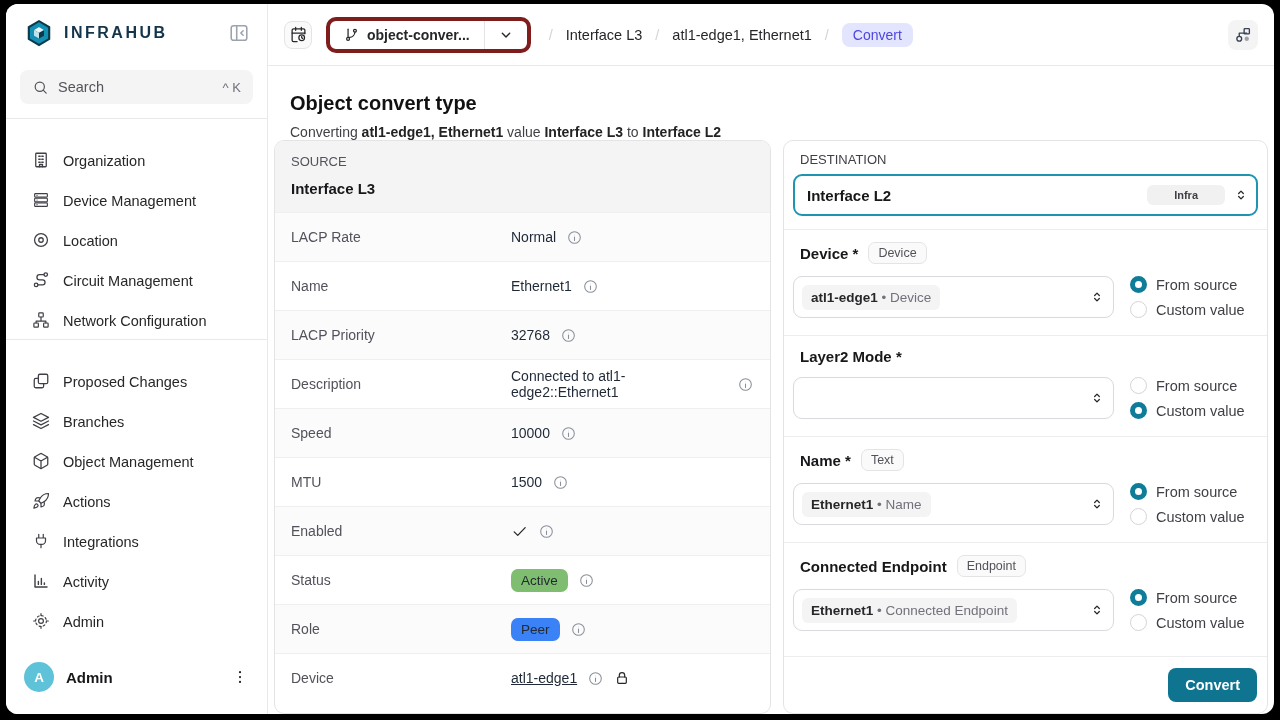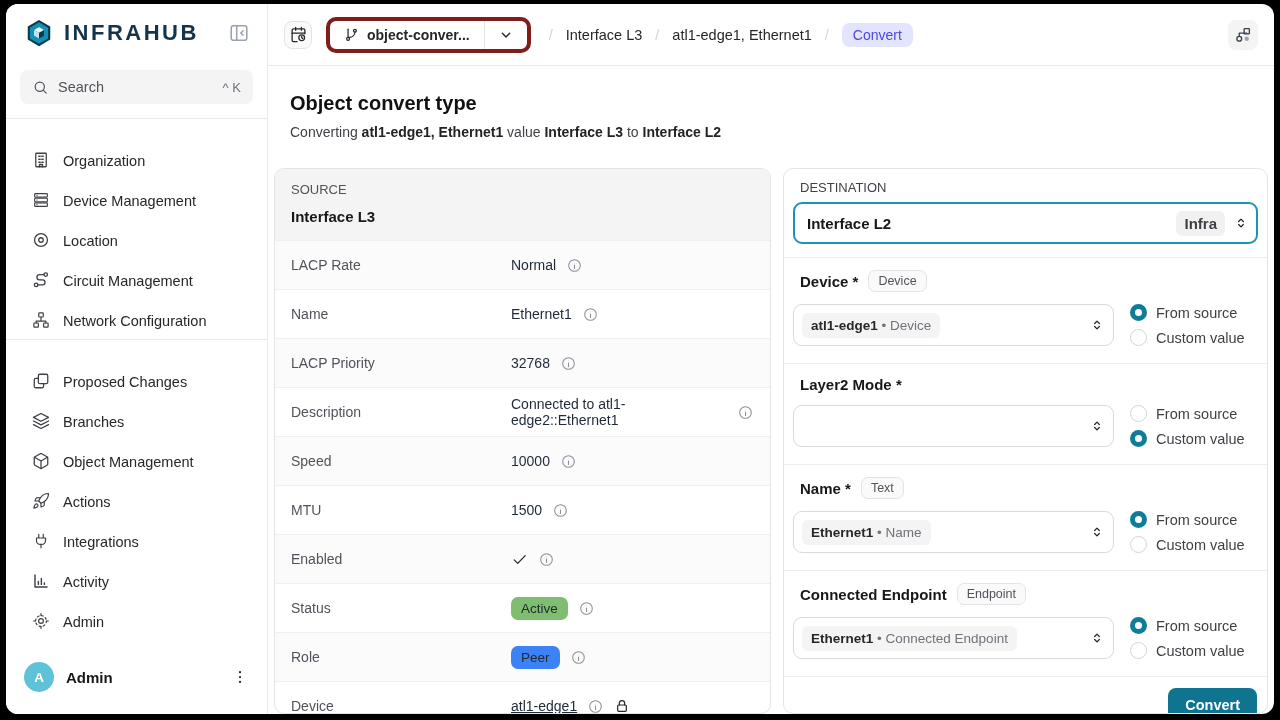--- a/index.html
+++ b/index.html
@@ -2,21 +2,21 @@
 <html><head>
 <meta charset="utf-8">
 <style>
   * { margin:0; padding:0; box-sizing:border-box; }
   html,body { width:1280px; height:720px; background:#000; font-family:"Liberation Sans",sans-serif; }
   .app { position:fixed; top:4px; left:6px; right:6px; bottom:6px; background:#fff; border-radius:12px; overflow:hidden; display:flex; }
 
   
   .sidebar { width:262px; flex-shrink:0; border-right:1px solid #e9e9eb; display:flex; flex-direction:column; background:#fff; }
   .logo-row { height:58px; padding:0 16px 0 18px; display:flex; align-items:center; gap:10px; }
-  .wordmark { font-size:22px; font-weight:800; letter-spacing:2.5px; color:#14344a; }
+  .wordmark { font-size:16px; font-weight:800; letter-spacing:2.5px; color:#14344a; }
   .collapse-btn { margin-left:auto; width:24px; height:24px; cursor:pointer; }
   .search { margin:8px 14px 0; height:34px; background:#f4f4f5; border-radius:8px; display:flex; align-items:center; gap:9px; padding:0 12px; cursor:pointer; }
   .search-text { font-size:14.5px; color:#52525b; }
   .search-kbd { margin-left:auto; font-size:13px; color:#71717a; }
   .sb-divider { border-top:1px solid #e9e9eb; margin-top:14px; }
   .nav { padding:10px 12px 2px; }
   .nav-item { height:40px; display:flex; align-items:flex-end; gap:13px; padding:0 14px; border-radius:8px; cursor:pointer; }
   .nav-label { font-size:14.5px; color:#27272a; }
   .user-row { margin-top:auto; padding:14px 18px 22px; display:flex; align-items:center; gap:12px; }
   .avatar { width:30px; height:30px; border-radius:50%; background:#5ec2d8; color:#fff; font-size:13.5px; font-weight:700; display:grid; place-items:center; }
@@ -35,21 +35,21 @@
   .slash { color:#d4d4d8; }
   .crumb { cursor:pointer; }
   .crumb-current { background:#e3e4fd; color:#4d47e0; padding:4px 11px; border-radius:8px; font-size:14px; cursor:default; }
   .schema-btn { margin-left:auto; width:30px; height:30px; background:#f4f4f5; border-radius:8px; display:grid; place-items:center; cursor:pointer; }
 
   .content { flex:1; min-height:0; display:flex; flex-direction:column; padding:0 6px 0 6px; }
   .head-block { padding:26px 16px 0; }
   .page-title { font-size:20px; font-weight:700; color:#111113; }
   .page-sub { margin-top:9px; font-size:14px; color:#3f3f46; }
   .page-sub .b { font-weight:700; color:#232326; }
-  .panels { display:flex; gap:12px; margin-top:28px; flex:1; min-height:0; overflow:hidden; }
+  .panels { display:flex; gap:12px; flex:1; min-height:0; overflow:hidden; }
   .panel { border:1px solid #e4e4e7; border-radius:10px; background:#fff; overflow:hidden; }
 
   
   .src { width:497px; flex-shrink:0; }
   .src-head { background:#f4f4f5; padding:13px 16px 15px; }
   .src-label { font-size:13px; color:#52525b; }
   .src-kind { margin-top:11px; font-size:15px; font-weight:700; color:#18181b; }
   .row { height:49px; display:flex; align-items:center; padding:0 16px; border-top:1px solid #efeff1; font-size:14px; }
   .row:nth-child(odd) { background:#fbfbfc; }
   .row-label { width:220px; flex-shrink:0; color:#52525b; }
@@ -58,21 +58,21 @@
   .badge-green { background:#7fbe70; }
   .badge-orange { background:#3b82f6; }
   .link { text-decoration:underline; cursor:pointer; color:#1f2937; }
 
   
   .dst { flex:1; min-width:0; display:flex; flex-direction:column; }
   .dst-top { padding:11px 9px 13px; }
   .dst-label { font-size:13px; color:#3f3f46; padding-left:7px; }
   .kind-select { margin-top:7px; height:42px; border:2px solid #1d95b1; border-radius:9px; display:flex; align-items:center; padding:0 7px 0 12px; cursor:pointer; }
   .kind-select-value { font-size:15px; font-weight:600; color:#18181b; }
-  .infra-badge { margin-left:auto; background:#f1f1f2; border-radius:6px; padding:4px 8px; font-size:15px; font-weight:600; color:#3f3f46; }
+  .infra-badge { margin-left:auto; background:#f1f1f2; border-radius:6px; padding:4px 27px; font-size:11px; font-weight:600; color:#3f3f46; }
   .field { padding:12px 9px 17px; border-top:1px solid #ededef; }
   .field-head { display:flex; align-items:center; gap:10px; padding-left:7px; }
   .field-name { font-size:15px; font-weight:700; color:#18181b; }
   .kind-badge { border:1px solid #e4e4e7; background:#fafafa; border-radius:7px; padding:3px 9px; font-size:12.5px; color:#52525b; }
   .controls { display:flex; align-items:center; gap:16px; margin-top:12px; }
   .fsel { flex:1; height:42px; border:1px solid #d9d9de; border-radius:9px; display:flex; align-items:center; padding:0 8px; cursor:pointer; background:#fff; }
   .pill { background:#f4f4f5; border-radius:6px; padding:5px 9px; font-size:13.5px; color:#71717a; white-space:nowrap; }
   .pill .pm { font-weight:700; color:#27272a; }
   .stepper { margin-left:auto; display:grid; place-items:center; }
   .radios { width:128px; flex-shrink:0; display:flex; flex-direction:column; gap:8px; }

